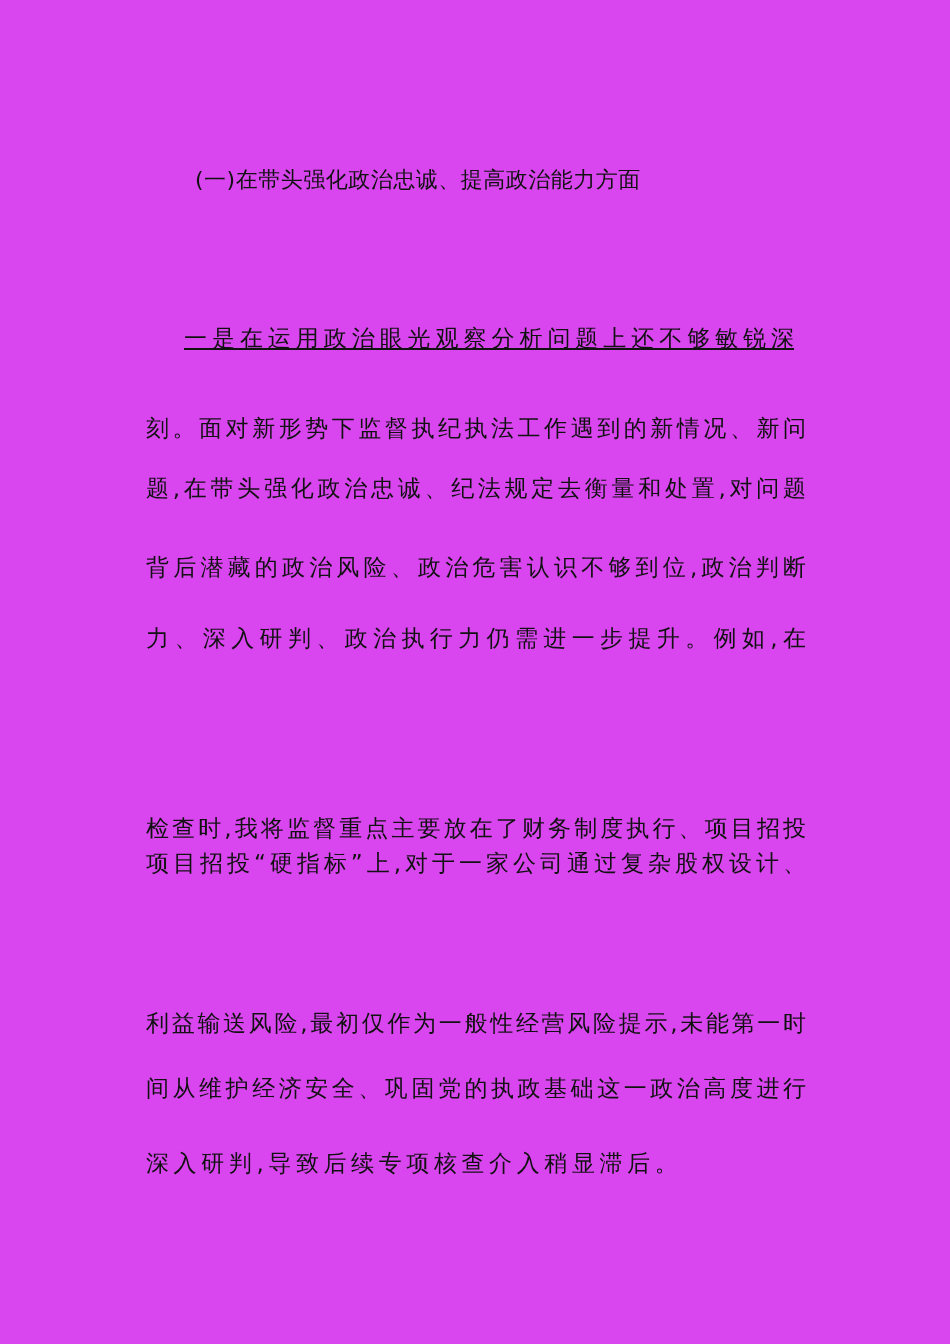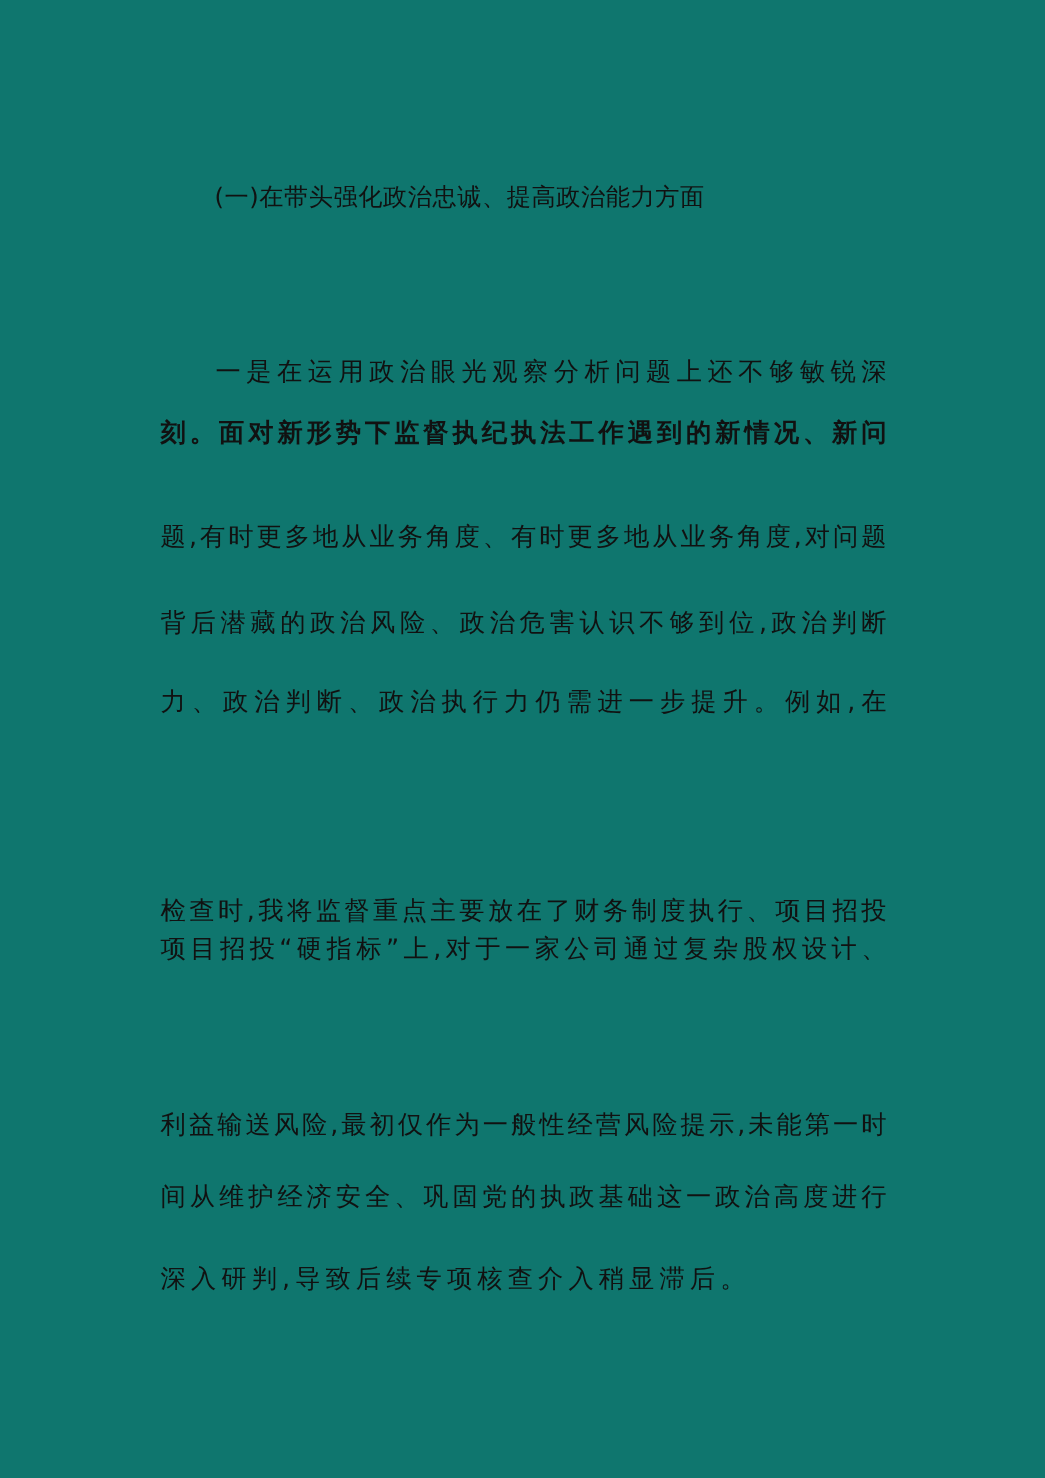--- a/index.html
+++ b/index.html
@@ -12,21 +12,21 @@
       height: 1344px;
       position: relative;
       overflow: hidden;
       font-family: "DejaVu Sans", "Liberation Sans", sans-serif;
       color: #111111;
     }
     .page {
       position: absolute;
       left: 0; top: 0;
       width: 950px; height: 1344px;
-      background: #0f766e;
+      background: #d946ef;
     }
     .heading {
       position: absolute;
       left: 195px;
       top: 164px;
       font-size: 22px;
       line-height: 32px;
       white-space: nowrap;
       letter-spacing: 0.5px;
     }
@@ -34,37 +34,38 @@
       position: absolute;
       left: 146px;
       width: 660px;
       font-size: 23px;
       line-height: 32px;
       white-space: nowrap;
       text-align: justify;
       text-align-last: justify;
     }
     .body-line.first {
-      left: 196px;
+      left: 184px;
       width: 610px;
+      text-decoration: underline;
     }
     .body-line.last {
       text-align-last: left;
       letter-spacing: 4.6px;
     }
   </style>
 </head>
 <body>
 
 <div class="page">
   <div class="heading">(一)在带头强化政治忠诚、提高政治能力方面</div>
 
   <div class="body-line first" style="top:322px;">一是在运用政治眼光观察分析问题上还不够敏锐深</div>
-  <div class="body-line" style="top:378px;font-weight:bold;">刻。面对新形势下监督执纪执法工作遇到的新情况、新问</div>
-  <div class="body-line" style="top:472px;">题,有时更多地从业务角度、有时更多地从业务角度,对问题</div>
+  <div class="body-line" style="top:412px;">刻。面对新形势下监督执纪执法工作遇到的新情况、新问</div>
+  <div class="body-line" style="top:472px;">题,在带头强化政治忠诚、纪法规定去衡量和处置,对问题</div>
   <div class="body-line" style="top:526px;margin-top:25px;">背后潜藏的政治风险、政治危害认识不够到位,政治判断</div>
-  <div class="body-line" style="top:622px;">力、政治判断、政治执行力仍需进一步提升。例如,在</div>
+  <div class="body-line" style="top:622px;">力、深入研判、政治执行力仍需进一步提升。例如,在</div>
   <div class="body-line" style="top:772px;margin-top:40px;">检查时,我将监督重点主要放在了财务制度执行、项目招投</div>
   <div class="body-line" style="top:847px;">项目招投“硬指标”上,对于一家公司通过复杂股权设计、</div>
   <div class="body-line" style="top:1007px;">利益输送风险,最初仅作为一般性经营风险提示,未能第一时</div>
   <div class="body-line" style="top:1072px;">间从维护经济安全、巩固党的执政基础这一政治高度进行</div>
   <div class="body-line last" style="top:1147px;">深入研判,导致后续专项核查介入稍显滞后。</div>
 </div>
 
 </body></html>

